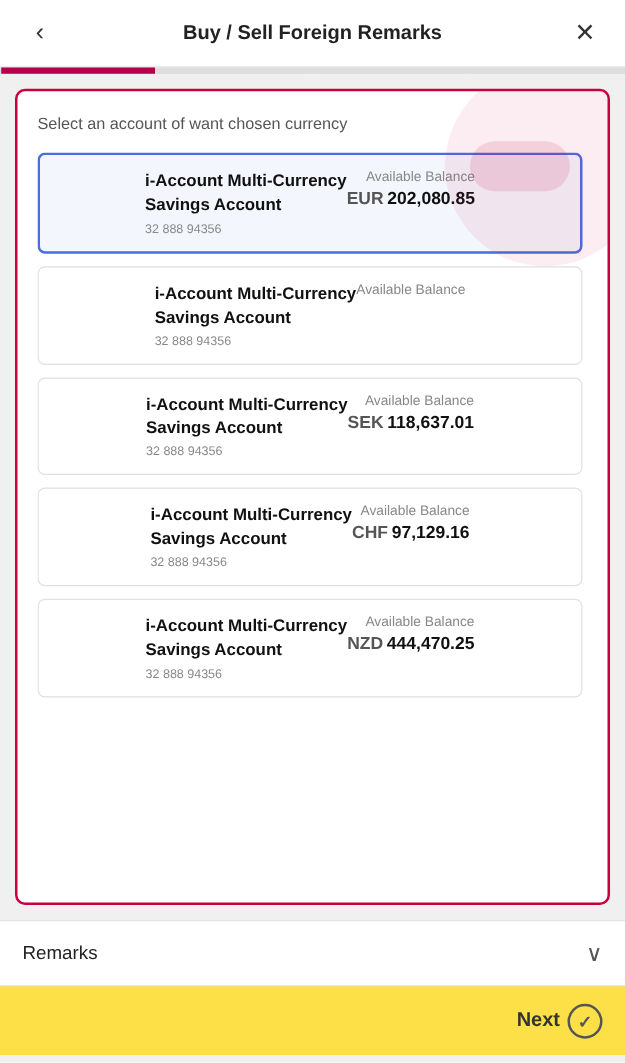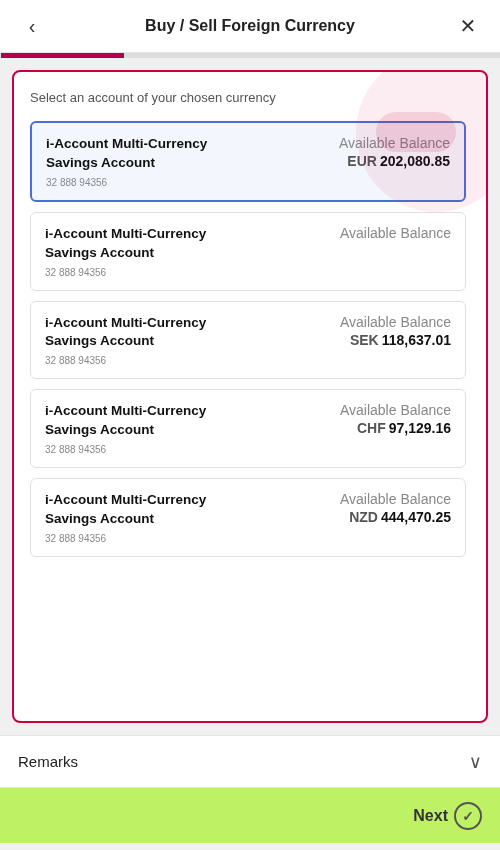--- a/index.html
+++ b/index.html
@@ -124,21 +124,21 @@
     .account-list::-webkit-scrollbar-thumb {
       background: #c8003e;
       border-radius: 2px;
     }
 
     .account-item {
       border: 1px solid #e0e0e0;
       border-radius: 6px;
       padding: 12px 14px;
       display: flex;
-      justify-content: space-between;
+      justify-content: center;
       align-items: flex-start;
       background: #fff;
       cursor: pointer;
       transition: border-color 0.2s;
     }
     .account-item.selected {
       border: 2px solid #4a6fdc;
       background: #f4f6fd;
     }
 
@@ -157,21 +157,21 @@
       color: #888;
       margin-top: 4px;
     }
 
     .account-right {
       display: flex;
       flex-direction: column;
       align-items: flex-end;
     }
     .balance-label {
-      font-size: 14px;
+      font-size: 11px;
       color: #888;
       margin-bottom: 2px;
     }
     .balance-value {
       font-size: 14px;
       font-weight: 700;
       color: #111;
       white-space: nowrap;
     }
     .balance-currency {
@@ -197,21 +197,21 @@
       font-size: 15px;
       color: #222;
     }
     .chevron-icon {
       font-size: 18px;
       color: #555;
     }
 
     
     .bottom-bar {
-      background: #bef264;
+      background: #fde047;
       height: 56px;
       display: flex;
       align-items: center;
       justify-content: flex-end;
       padding: 0 18px;
       border-top: 1px solid #e5e5e5;
     }
     .next-btn {
       display: flex;
       align-items: center;
@@ -233,34 +233,34 @@
       justify-content: center;
       font-size: 14px;
       color: #555;
     }
   </style>
 </head>
 <body>
 
 <div class="header">
   <span class="header-icon">‹</span>
-  <span class="header-title">Buy / Sell Foreign Currency</span>
+  <span class="header-title">Buy / Sell Foreign Remarks</span>
   <span class="header-icon">✕</span>
 </div>
 
 <div class="progress-bar-container">
   <div class="progress-segment active"></div>
   <div class="progress-segment inactive"></div>
   <div class="progress-segment inactive"></div>
   <div class="progress-segment inactive"></div>
 </div>
 
 <div class="main-content">
   <div class="card-panel">
-    <div class="question-subtitle">Select an account of your chosen currency</div>
+    <div class="question-subtitle">Select an account of want chosen currency</div>
 
     <div class="account-list" id="account-list">
 
     <div class="account-item selected">
       <div class="account-left">
         <span class="account-name">i-Account Multi-Currency<br>Savings Account</span>
         <span class="account-number">32 888 94356</span>
       </div>
       <div class="account-right">
         <span class="balance-label">Available Balance</span>

